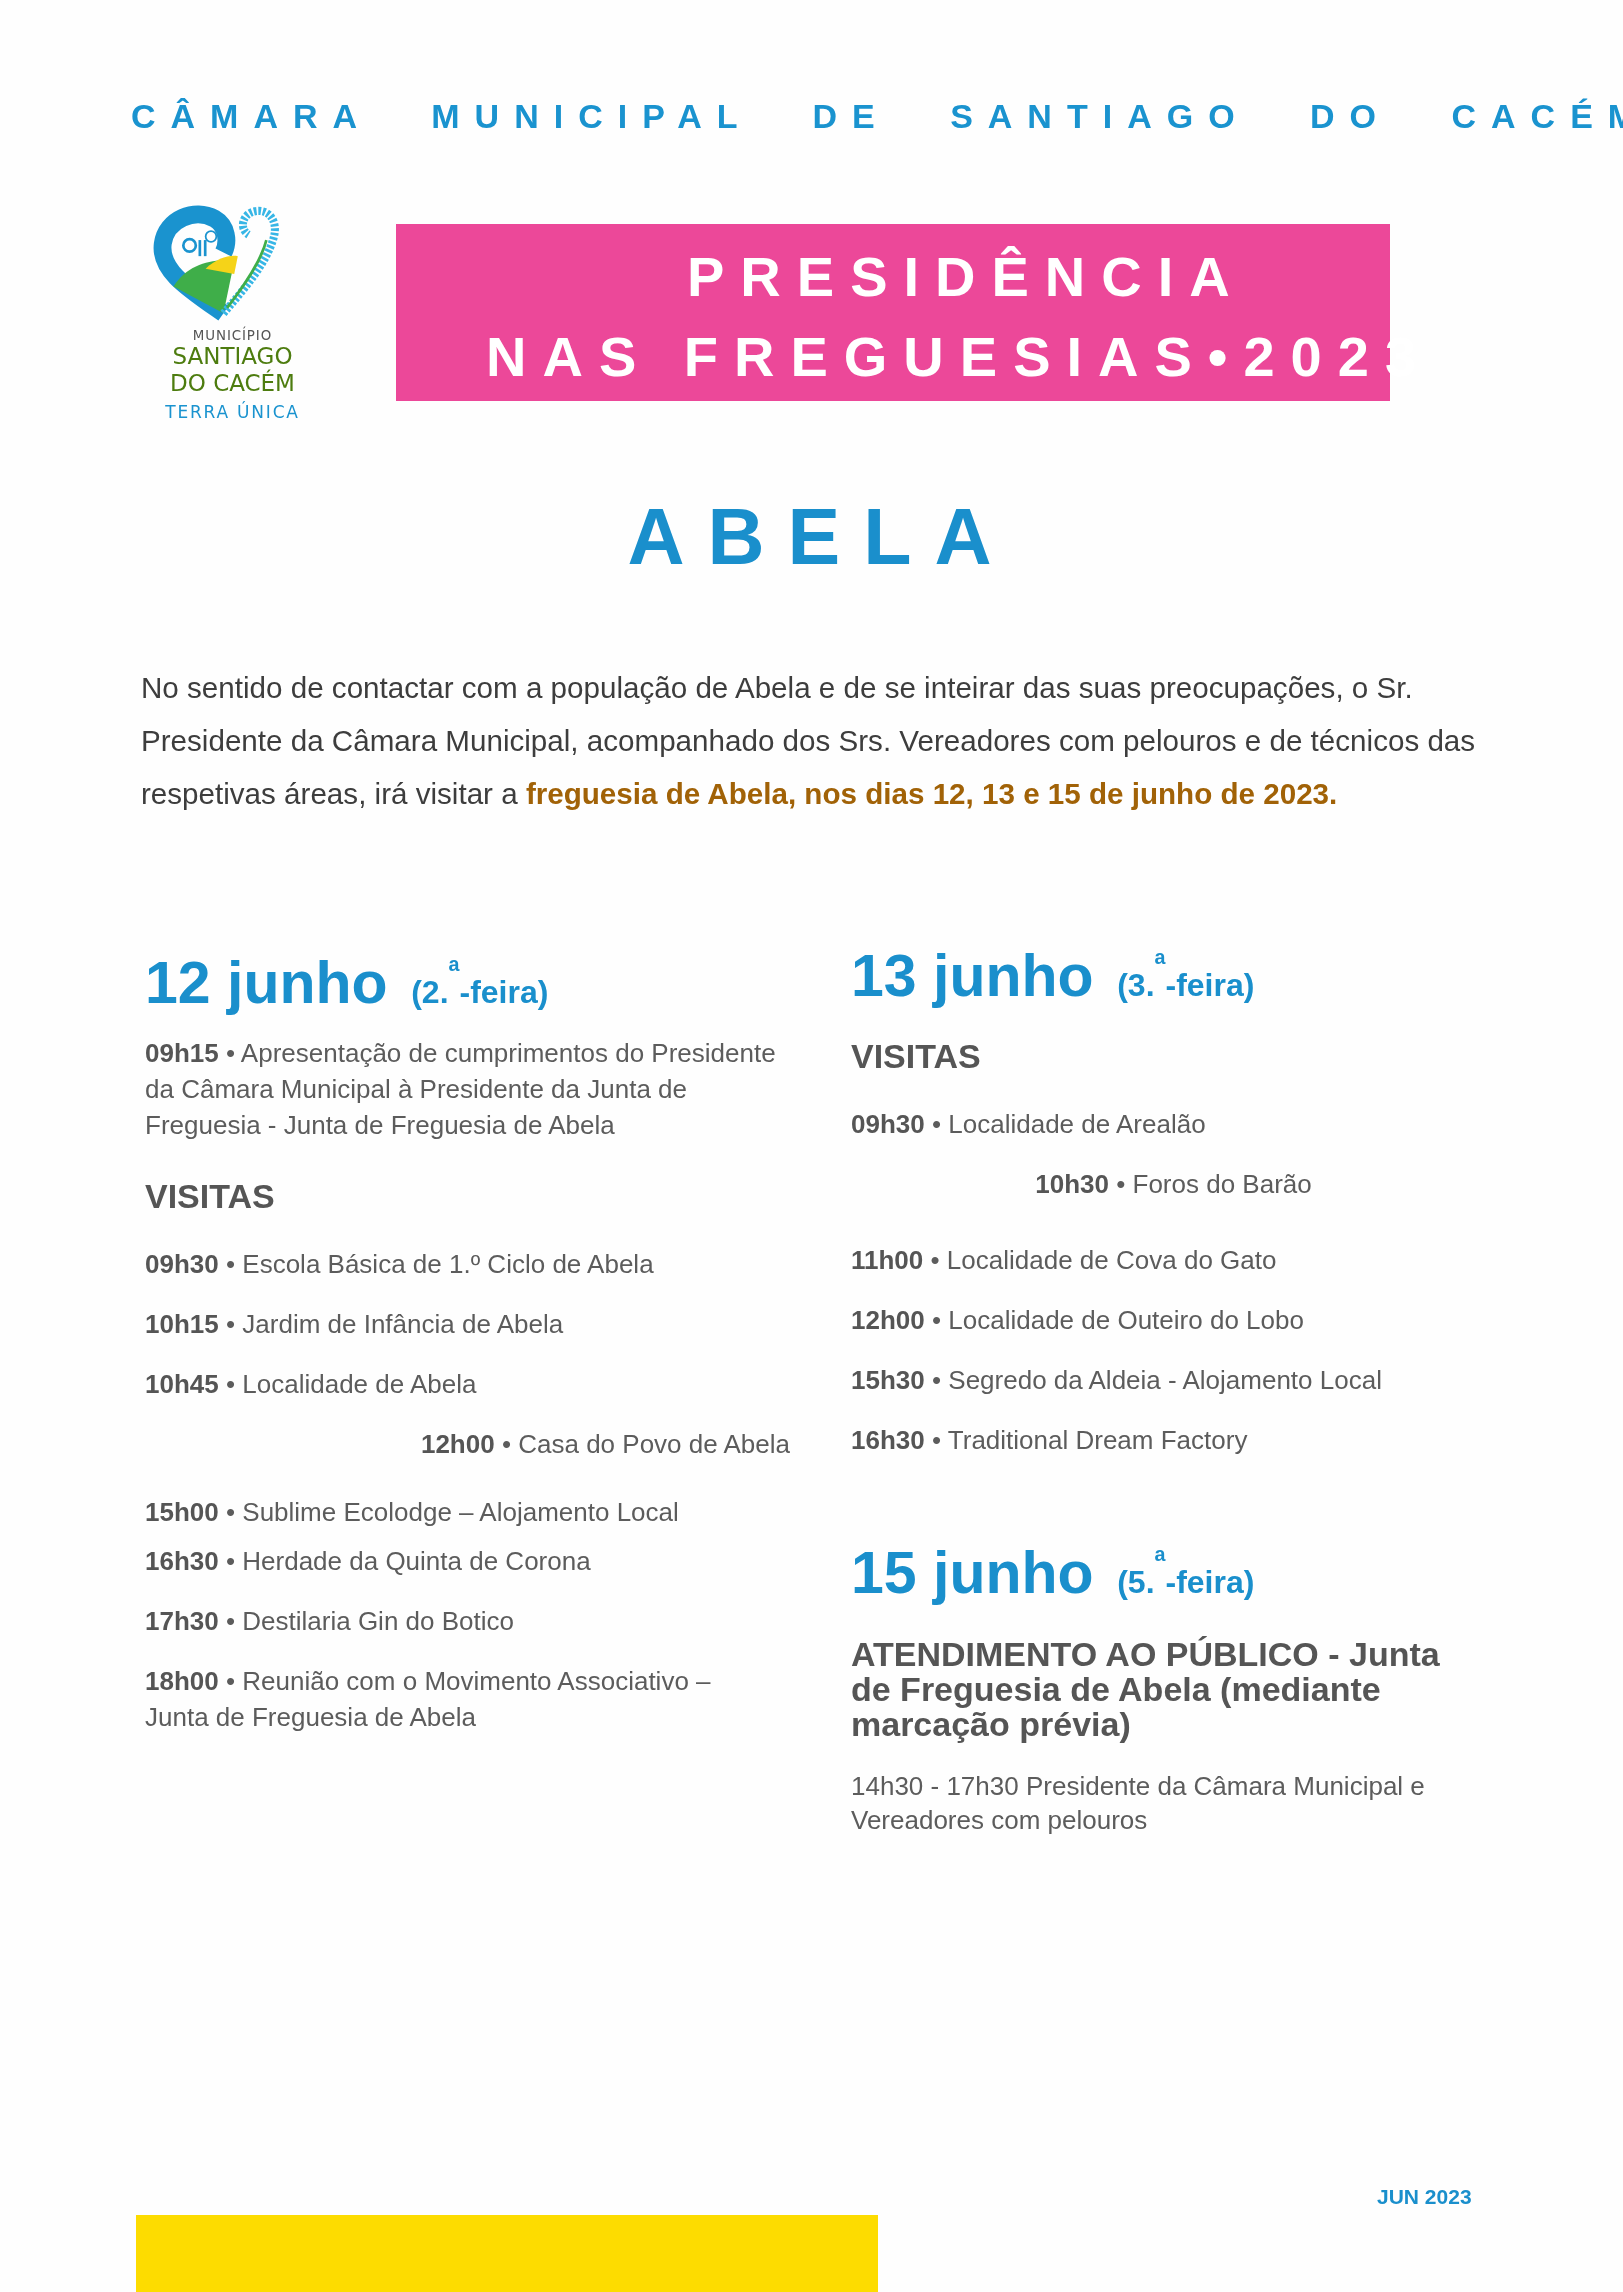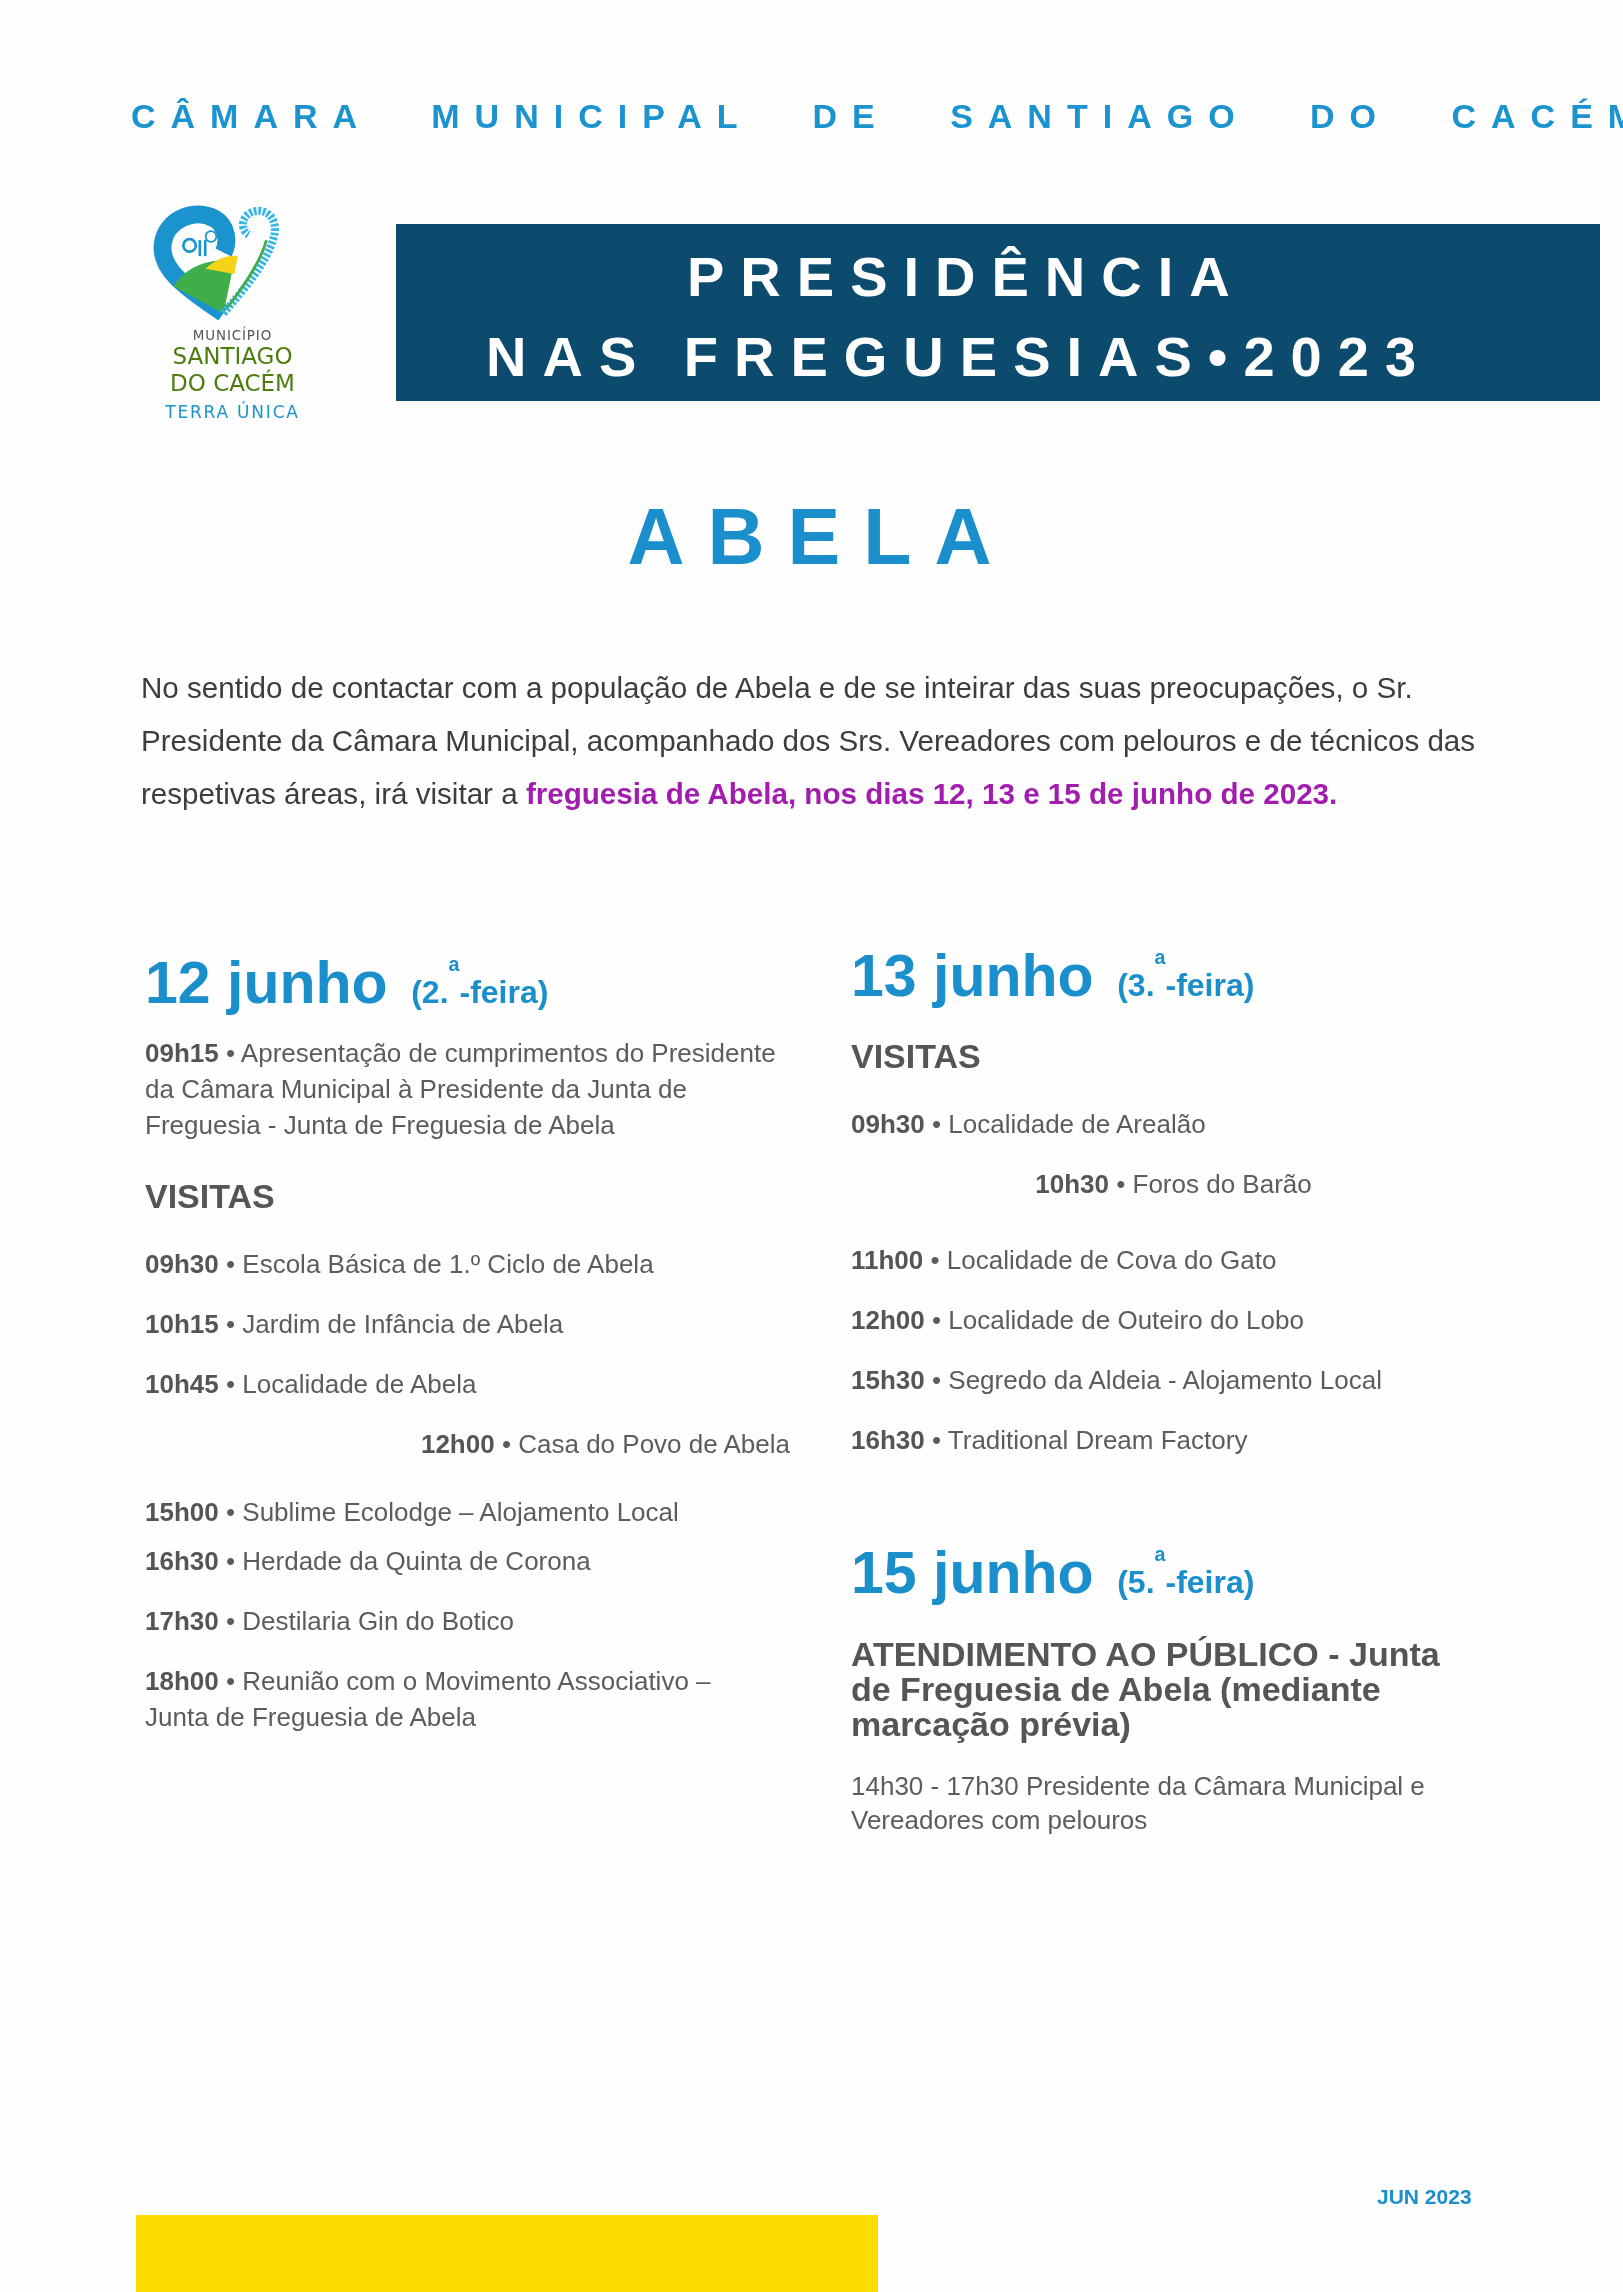--- a/index.html
+++ b/index.html
@@ -14,39 +14,39 @@
     left:131px; top:97px; width:1370px;
     color:#1a93cf; font-weight:bold; font-size:34px;
     letter-spacing:15px; word-spacing:36px; white-space:nowrap;
   }
   .logo { left:143px; top:199px; width:179px; height:224px; text-align:center; }
   .logo svg { display:block; margin:0 0 0 9px; }
   .logo .mun { font-size:13.4px; color:#555; letter-spacing:0.9px; margin-top:3.6px; font-family:"DejaVu Sans", sans-serif; }
   .logo .name { font-size:23px; color:#4d7c0f; line-height:27px; font-family:"DejaVu Sans", sans-serif; }
   .logo .tag { font-size:17px; color:#1a93cf; letter-spacing:1.8px; margin-top:5.4px; font-family:"DejaVu Sans", sans-serif; }
   .banner {
-    left:396px; top:224px; width:1204px; height:177px;
-    background:#0c4a6e;
+    left:396px; top:224px; width:994px; height:177px;
+    background:#ec4899;
   }
   .banner .l1, .banner .l2 {
     position:absolute; color:#fff; font-weight:bold; font-size:56px;
     letter-spacing:16px; white-space:nowrap;
   }
   .banner .l1 { left:291px; top:19.7px; }
   .banner .l2 { left:90px; top:100px; }
   .parish {
     left:0; width:1624px; top:491px; text-align:center;
     color:#1a8fcc; font-weight:bold; font-size:79px; letter-spacing:23px;
     padding-left:9px;
   }
   .intro {
     left:141px; top:661px; width:1361px;
     font-size:29.6px; line-height:53px; color:#3d3d3d;
   }
-  .intro b { color:#a21caf; }
+  .intro b { color:#a16207; }
   .day-title { color:#1a8fcc; font-weight:bold; font-size:59px; white-space:nowrap; }
   .day-title .wd { font-size:32px; margin-left:7.2px; }
   .day-title sup { font-size:19.7px; vertical-align:top; position:relative; top:3.6px; }
   .item { font-size:26px; line-height:36px; color:#5c5c5c; }
   .item b { color:#555; }
   .section { font-size:34px; font-weight:bold; color:#555; }
   .yellow { left:136px; top:2215px; width:742px; height:78px; background:#fddc00; }
   .footer-date { left:1377px; top:2185px; color:#1a8fcc; font-weight:bold; font-size:21px; }
 </style>
 </head>

